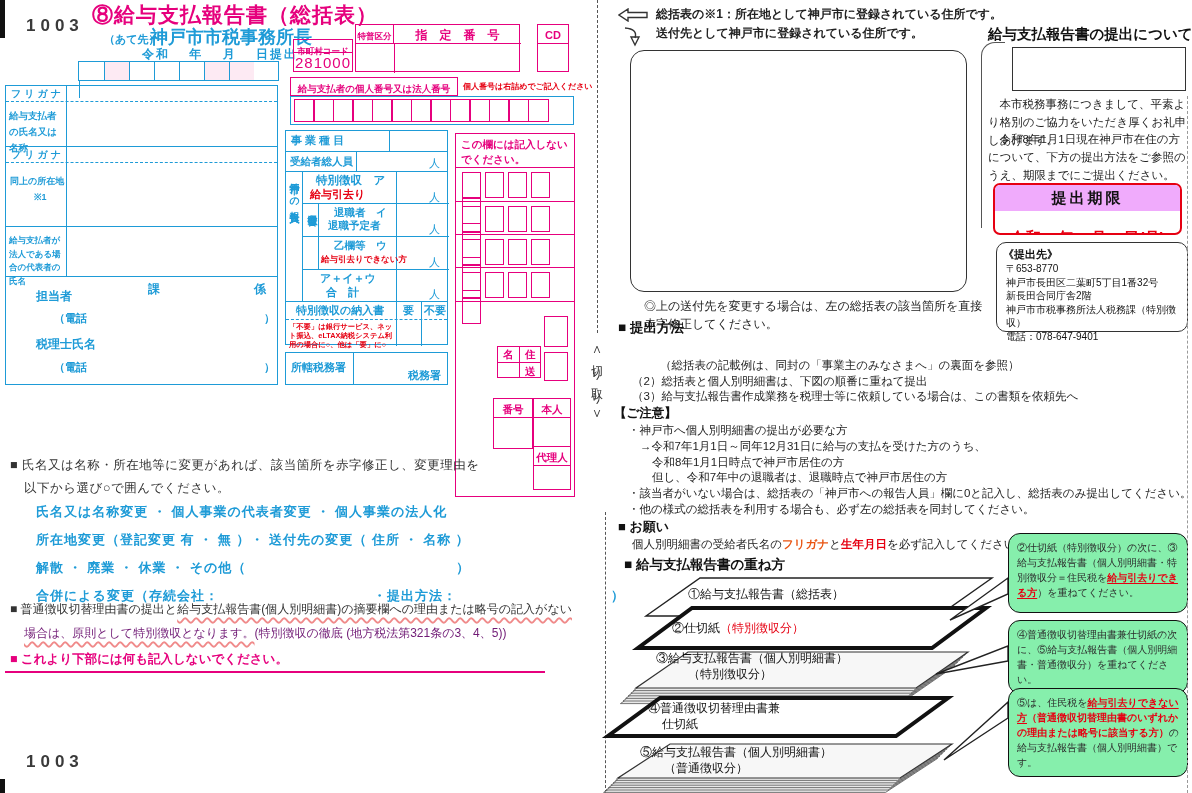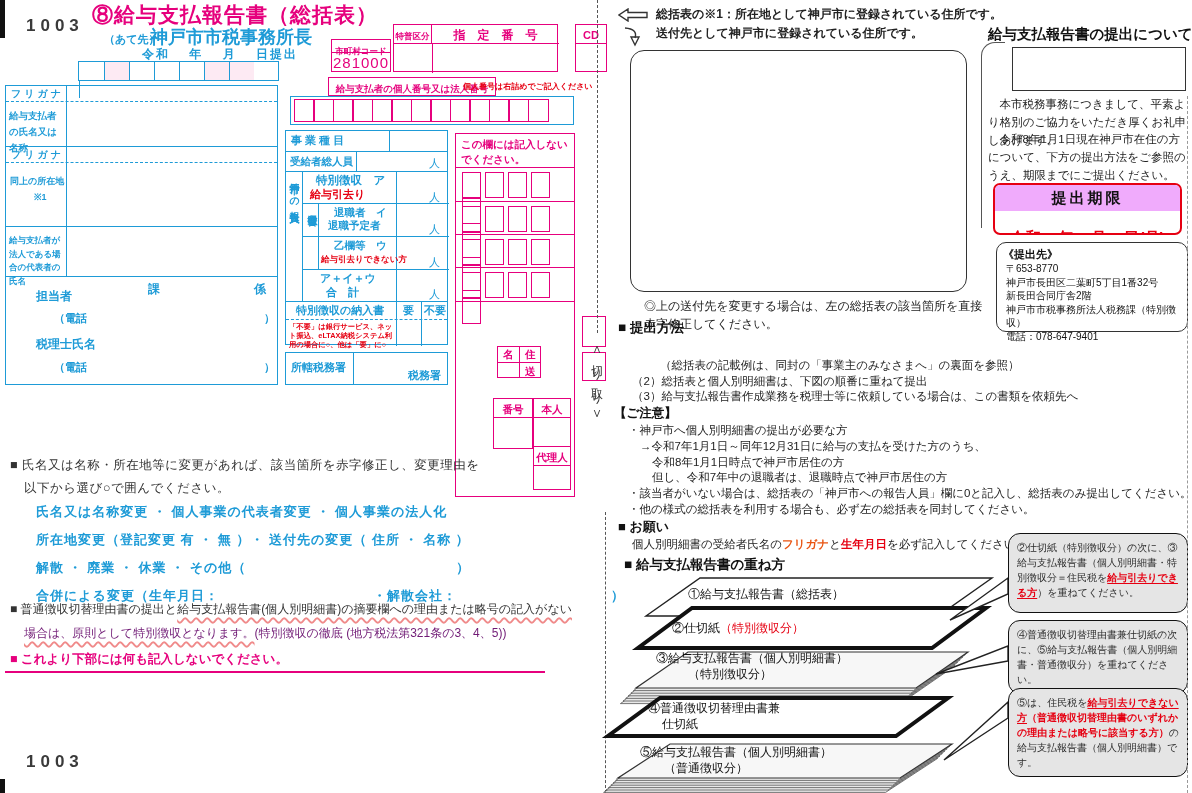--- a/index.html
+++ b/index.html
@@ -13,26 +13,26 @@
   html,body{margin:0;padding:0;background:#fff;}
   body{font-family:"Liberation Sans",sans-serif;color:var(--ink);}
   .page{position:relative;width:1192px;height:793px;background:#fff;overflow:hidden;}
   .abs{position:absolute;}
   .t{position:absolute;white-space:nowrap;line-height:1.2;}
   .b{font-weight:bold;}
   .blue{color:var(--bl);}
   .mag{color:var(--mg);}
   .red{color:var(--rd);}
   .bx-b{border:1.2px solid var(--bl);box-sizing:border-box;}
-  .bx-m{border:1.2px solid var(--mg);box-sizing:border-box;margin-left:38px;}
+  .bx-m{border:1.2px solid var(--mg);box-sizing:border-box;}
   .vert{writing-mode:vertical-rl;text-orientation:upright;}
   .mark{position:absolute;background:#111;}
   .wavy{text-decoration:underline;text-decoration-style:wavy;text-decoration-color:#f08a8a;text-decoration-thickness:1.5px;text-underline-offset:4px;}
   .redu{color:var(--rd);text-decoration:underline;text-decoration-color:var(--rd);text-underline-offset:2px;}
-  .bubble{position:absolute;box-sizing:border-box;border:1.6px solid #111;border-radius:12px;background:#e5e5e5;padding:6px 8px;font-size:10px;line-height:1.5;white-space:normal;}
+  .bubble{position:absolute;box-sizing:border-box;border:1.6px solid #111;border-radius:12px;background:#86efac;padding:6px 8px;font-size:10px;line-height:1.5;white-space:normal;}
   .sheetlabel{position:absolute;white-space:nowrap;font-size:12px;color:#111;}
   .numc{display:inline-block;width:21px;height:23px;border:1.5px solid var(--mg);box-sizing:border-box;margin-left:-1.5px;}
   .gridc{display:inline-block;width:19px;height:26px;border:1.2px solid var(--mg);box-sizing:border-box;margin-right:4px;}
   .datec{display:inline-block;width:25px;height:100%;border-left:1.2px solid var(--bl);box-sizing:border-box;}
 </style>
 </head>
 <body>
 
 <div class="page">
 
@@ -177,21 +177,21 @@
       <div style="height:29px;border-bottom:1.2px solid var(--mg);box-sizing:border-box;"></div>
       <div style="border-bottom:1.2px solid var(--mg);height:19px;text-align:center;box-sizing:border-box;"><span class="b mag" style="font-size:10.5px;line-height:17px;">代理人</span></div>
     </div>
   </div>
 
   <div class="t" style="left:10px;top:458px;font-size:12.5px;letter-spacing:0.5px;color:#333;">■ 氏名又は名称・所在地等に変更があれば、該当箇所を赤字修正し、変更理由を</div>
   <div class="t" style="left:24px;top:481px;font-size:12.5px;letter-spacing:0.5px;color:#333;">以下から選び○で囲んでください。</div>
   <div class="t b blue" style="left:36px;top:504px;font-size:13px;letter-spacing:1px;">氏名又は名称変更 ・ 個人事業の代表者変更 ・ 個人事業の法人化</div>
   <div class="t b blue" style="left:36px;top:532px;font-size:13px;letter-spacing:1px;">所在地変更（登記変更 有 ・ 無 ）・ 送付先の変更（ 住所 ・ 名称 ）</div>
   <div class="t b blue" style="left:36px;top:560px;font-size:13px;letter-spacing:1px;">解散 ・ 廃業 ・ 休業 ・ その他（　　　　　　　　　　　　　　　）</div>
-  <div class="t b blue" style="left:36px;top:588px;font-size:13px;letter-spacing:1px;">合併による変更（生年月日：　　　　　　　　　　　・解散会社：　　　　　　　　　　　）</div>
+  <div class="t b blue" style="left:36px;top:588px;font-size:13px;letter-spacing:1px;">合併による変更（存続会社：　　　　　　　　　　　・提出方法：　　　　　　　　　　　）</div>
   <div class="t" style="left:10px;top:602px;font-size:12px;color:#333;"><span>■ 普通徴収切替理由書の提出と</span><span class="wavy">給与支払報告書(個人別明細書)の摘要欄への理由または略号の記入がない</span></div>
   <div class="t" style="left:24px;top:626px;font-size:12px;color:#701a75;"><span class="wavy">場合は、原則として特別徴収となります。</span><span>(特別徴収の徹底 (地方税法第321条の3、4、5))</span></div>
   <div class="t b mag" style="left:10px;top:652px;font-size:12.5px;">■ これより下部には何も記入しないでください。</div>
   <div class="abs" style="left:5px;top:671px;width:540px;height:2px;background:var(--mg);"></div>
   <div class="t b" style="left:26px;top:752px;font-size:17px;letter-spacing:5px;color:#3a3a3a;">1003</div>
 
   <div class="abs" style="left:597px;top:0;height:333px;border-left:1.5px dashed #555;"></div>
   <div class="abs vert" style="left:588px;top:338px;height:172px;font-size:12px;letter-spacing:5px;color:#333;">∧切り取り∨</div>
   <div class="abs" style="left:605px;top:512px;height:281px;border-left:1.5px dashed #555;"></div>
 

